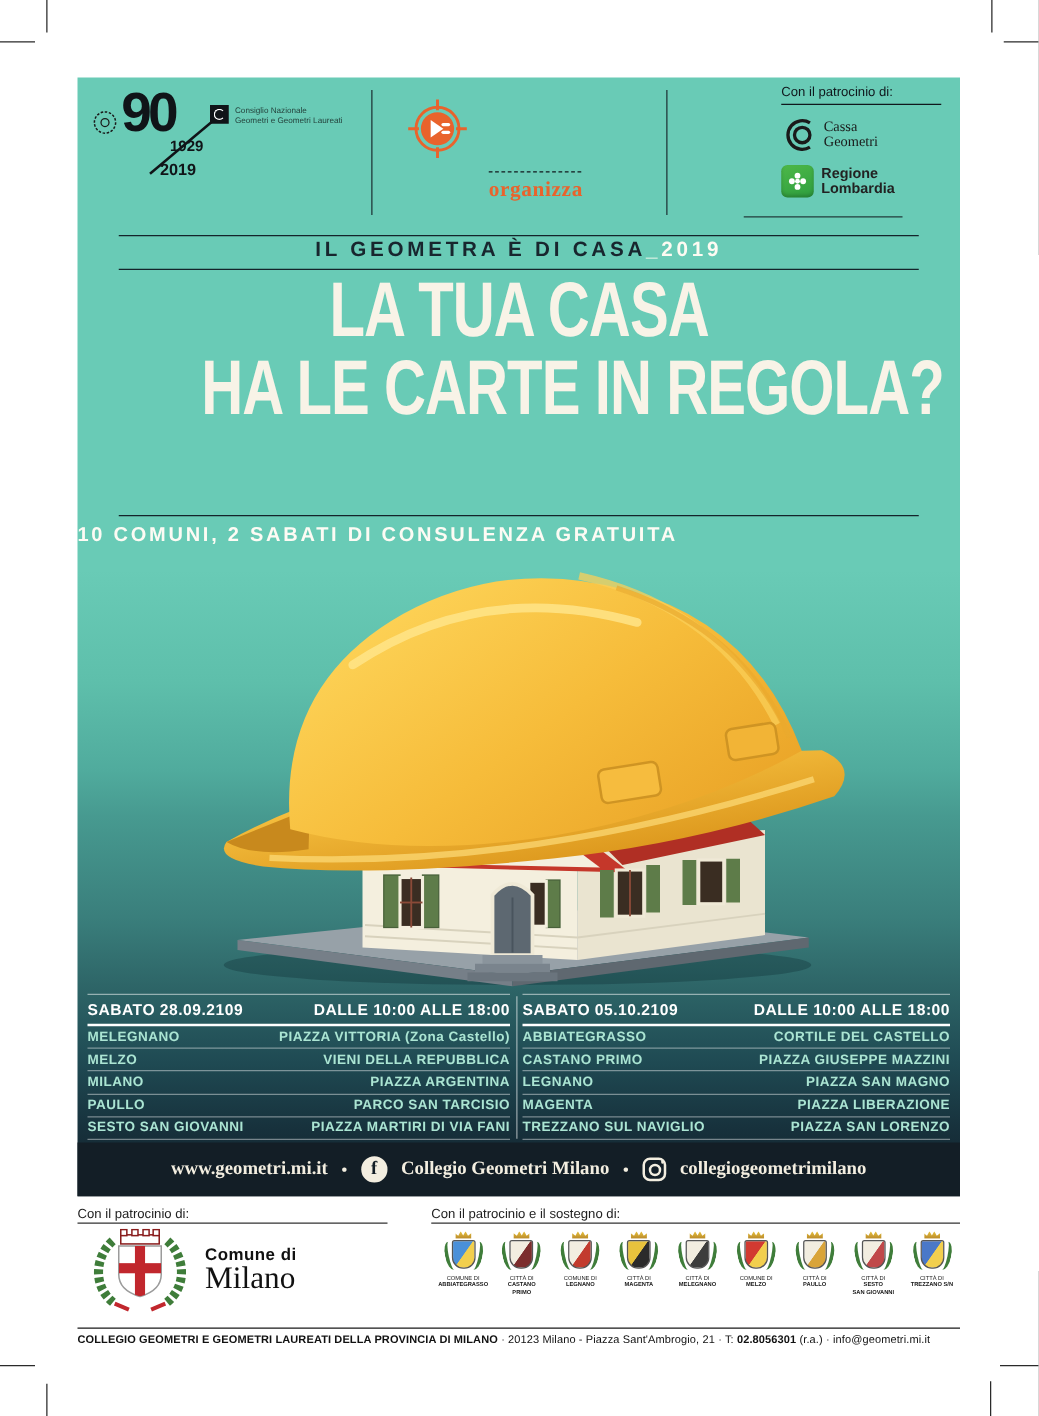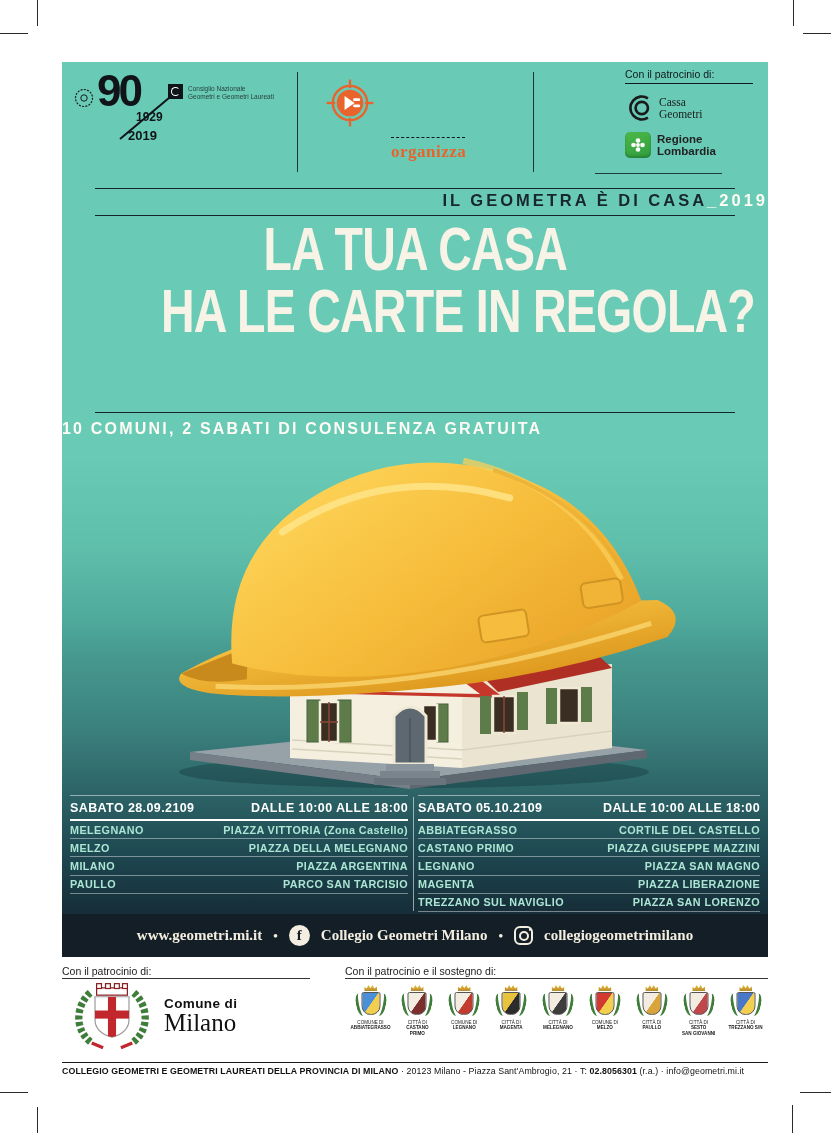--- a/index.html
+++ b/index.html
@@ -44,21 +44,21 @@
   .cassa { position:absolute; left:0; top:25px; display:flex; align-items:center; gap:4px; }
   .cassa-txt { font-family:"Liberation Serif", serif; font-size:11.5px; line-height:12px; color:#1a1a1a; }
   .regione { position:absolute; left:0; top:64px; display:flex; align-items:center; gap:6px; }
   .reg-sq { width:26px; height:26px; border-radius:5px; background:linear-gradient(160deg,#4db848,#2e9e3f);
     display:flex; align-items:center; justify-content:center; box-shadow:inset 0 -2px 3px rgba(0,0,0,.2); }
   .reg-txt { font-size:11.5px; line-height:12px; color:#222; font-weight:600; }
   .patron-rule2 { position:absolute; left:533px; top:111px; width:127px; height:1px; background:rgba(16,24,29,.8); }
 
   
   .rule { position:absolute; left:33px; width:640px; height:1px; background:#14242b; }
-  .kicker { position:absolute; left:0; top:129px; width:100%; text-align:right;
+  .kicker { position:absolute; left:0; top:129px; width:100%; text-align:center;
     font-size:16.5px; font-weight:bold; letter-spacing:3px; }
   .kicker .kd { color:#18262e; }
   .kicker .ky { color:#fdfbf2; }
   .big { position:absolute; left:0; width:100%; text-align:center; font-weight:bold;
     font-size:62px; line-height:62px; letter-spacing:-1px; white-space:nowrap; }
   .big > span { display:inline-block; transform:scaleX(.75); transform-origin:center; }
   .t1 { top:156px; color:#f8f3e7; }
   .t2 { top:218px; color:#f8f3e7; }
   .t3 { top:280px; color:#18262e; }
   .subtitle { position:absolute; left:0; top:358px; width:100%; 
@@ -304,29 +304,33 @@
       <div class="st-head">
         <span>SABATO 28.09.2109</span>
         <span>DALLE 10:00 ALLE 18:00</span>
       </div>
       <div class="st-row">
           <span>MELEGNANO</span>
           <span>PIAZZA VITTORIA (Zona Castello)</span>
         </div>
       <div class="st-row">
           <span>MELZO</span>
-          <span>PIAZZA DELLA MELEGNANO</span>
+          <span>VIENI DELLA REPUBBLICA</span>
         </div>
       <div class="st-row">
           <span>MILANO</span>
           <span>PIAZZA ARGENTINA</span>
         </div>
       <div class="st-row">
           <span>PAULLO</span>
           <span>PARCO SAN TARCISIO</span>
+        </div>
+      <div class="st-row">
+          <span>SESTO SAN GIOVANNI</span>
+          <span>PIAZZA MARTIRI DI VIA FANI</span>
         </div>
     </div>
 
     <div class="stable stB">
       <div class="st-head">
         <span>SABATO 05.10.2109</span>
         <span>DALLE 10:00 ALLE 18:00</span>
       </div>
       <div class="st-row">
           <span>ABBIATEGRASSO</span>

